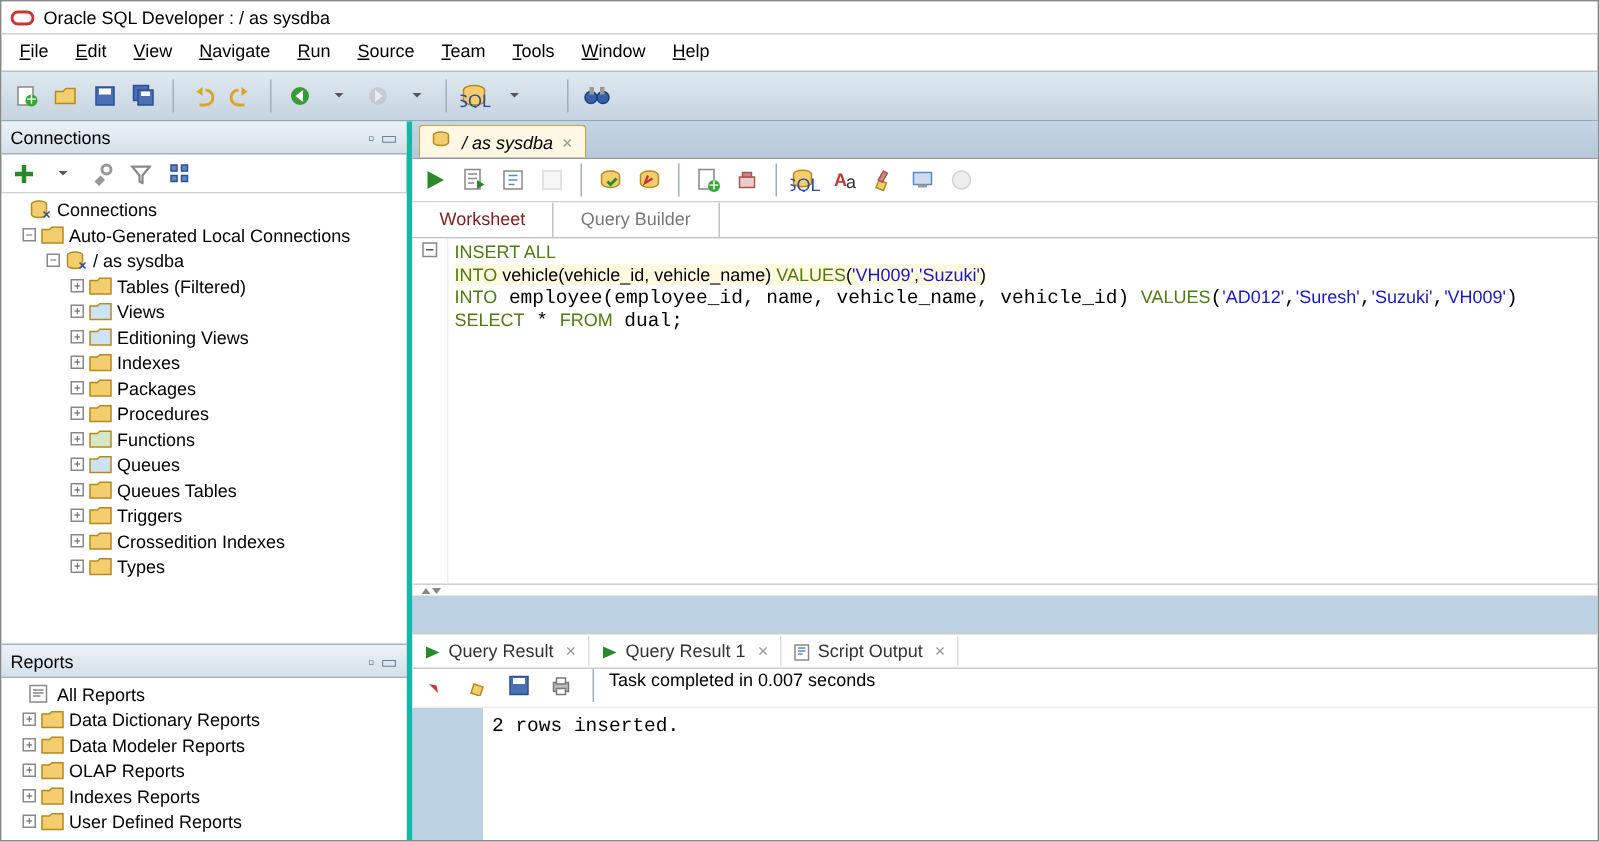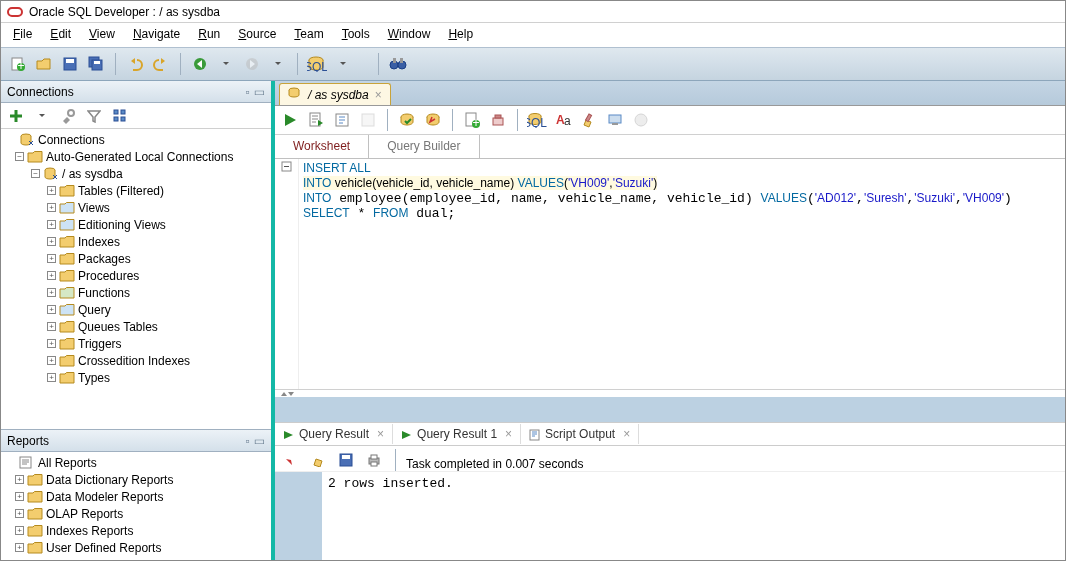--- a/index.html
+++ b/index.html
@@ -29,28 +29,28 @@
 .editor-tab { background: #fdf7e3; border: 1px solid #c8a33a; border-bottom: none; padding: 3px 8px; border-radius: 3px 3px 0 0; display: flex; align-items: center; gap: 6px; font-style: italic; }
 .editor-tab .x { color: #999; font-style: normal; }
 .editor-toolbar { height: 30px; background: #fff; border-top: 1px solid #999; border-bottom: 1px solid #d0d0d0; display: flex; align-items: center; padding: 0 4px; gap: 4px; }
 .worksheet-tabs { height: 24px; background: #fff; border-bottom: 1px solid #c0c0c0; display: flex; }
 .ws-tab { padding: 4px 18px; border-right: 1px solid #c0c0c0; font-size: 12px; color: #333; cursor: default; }
 .ws-tab.active { background: #fff; color: #7f1d1d; }
 .ws-tab:not(.active){ color:#777; }
 .editor { flex: 1; background: #fff; display: flex; overflow:auto; }
 .gutter { width: 24px; background: #fff; border-right: 1px solid #eee; padding-top: 2px; text-align: center; color: #888; }
 .code { flex: 1; padding: 2px 4px; font-family: 'Courier New', monospace; font-size: 13px; white-space: pre; }
-.code .kw { color: #0369a1; }
+.code .kw { color: #4d7c0f; }
 .code .str { color: #1818c8; }
 .code .hl { background: #fffae0; }
 .output-tabs { height: 24px; background: #fff; border-top: 1px solid #ccc; border-bottom: 1px solid #ccc; display: flex; align-items: center; margin-top: 25px; }
 .otab { padding: 3px 8px; border-right: 1px solid #ddd; display: flex; align-items: center; gap: 4px; font-size: 12px; color: #333; }
 .otab .arrow svg { vertical-align: middle; }
 .otab .x { color: #999; margin-left: 4px; }
-.output-toolbar { height: 26px; background: #fff; display: flex; align-items: flex-end; padding: 0 4px; gap: 6px; border-bottom: 1px solid #eee; font-size: 12px; }
+.output-toolbar { height: 26px; background: #fff; display: flex; align-items: flex-start; padding: 0 4px; gap: 6px; border-bottom: 1px solid #eee; font-size: 12px; }
 .output-body { flex: 0 0 auto; background: #fff; font-family: 'Courier New', monospace; font-size: 13px; padding: 4px 6px; height: 90px; margin-left: 47px; }
 .splitter-h { height: 8px; background: #fff; cursor: row-resize; display:flex; align-items:center; padding-left:4px; color:#555; border-top:1px solid #d0d0d0;}
 .splitter-h svg { opacity:0.7; }
 </style>
 </head>
 <body>
 
 <div class="titlebar">
   <span class="logo">
     <svg width="16" height="16">
@@ -273,21 +273,21 @@
           <span class="folder"><svg width="16" height="13">
               <path d="M1 3h5l1.5-1.5H15V12H1z" fill="#d5e8c5" stroke="#b58a1e"></path>
             </svg></span>
           <span>Functions</span>
         </div>
         <div class="tree-row" style="padding-left:46px">
           <span class="sq">+</span>
           <span class="folder"><svg width="16" height="13">
               <path d="M1 3h5l1.5-1.5H15V12H1z" fill="#cde3f5" stroke="#b58a1e"></path>
             </svg></span>
-          <span>Query</span>
+          <span>Queues</span>
         </div>
         <div class="tree-row" style="padding-left:46px">
           <span class="sq">+</span>
           <span class="folder"><svg width="16" height="13">
               <path d="M1 3h5l1.5-1.5H15V12H1z" fill="#f3cd6e" stroke="#b58a1e"></path>
             </svg></span>
           <span>Queues Tables</span>
         </div>
         <div class="tree-row" style="padding-left:46px">
           <span class="sq">+</span>

